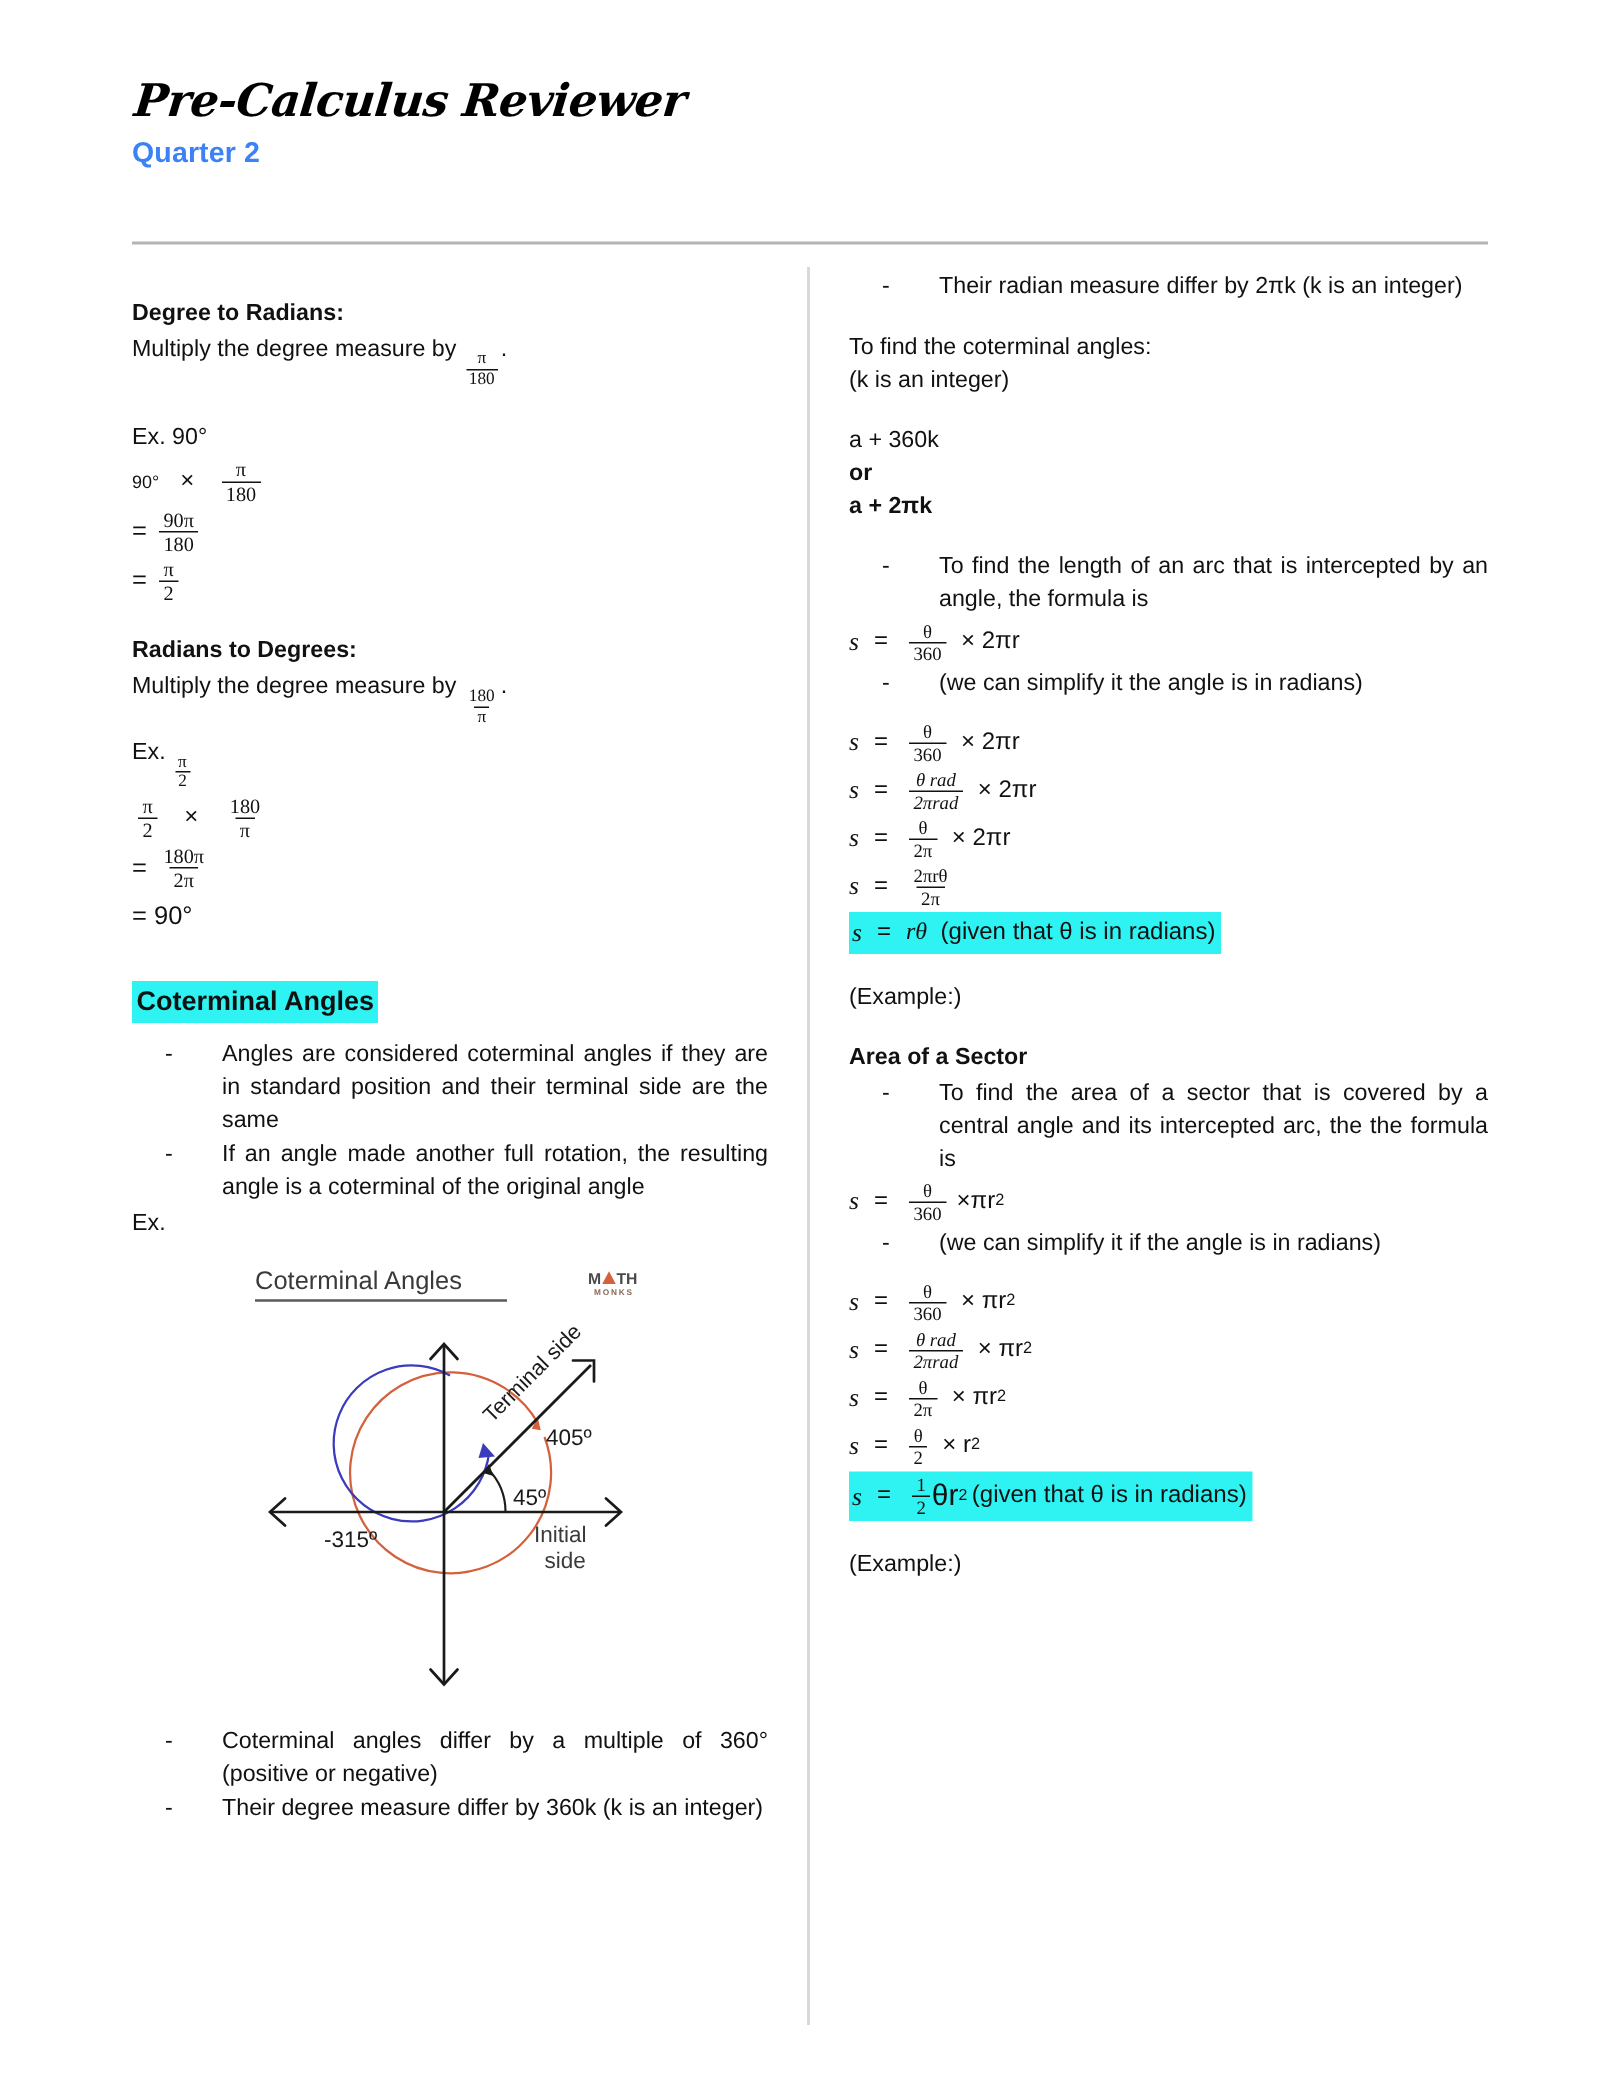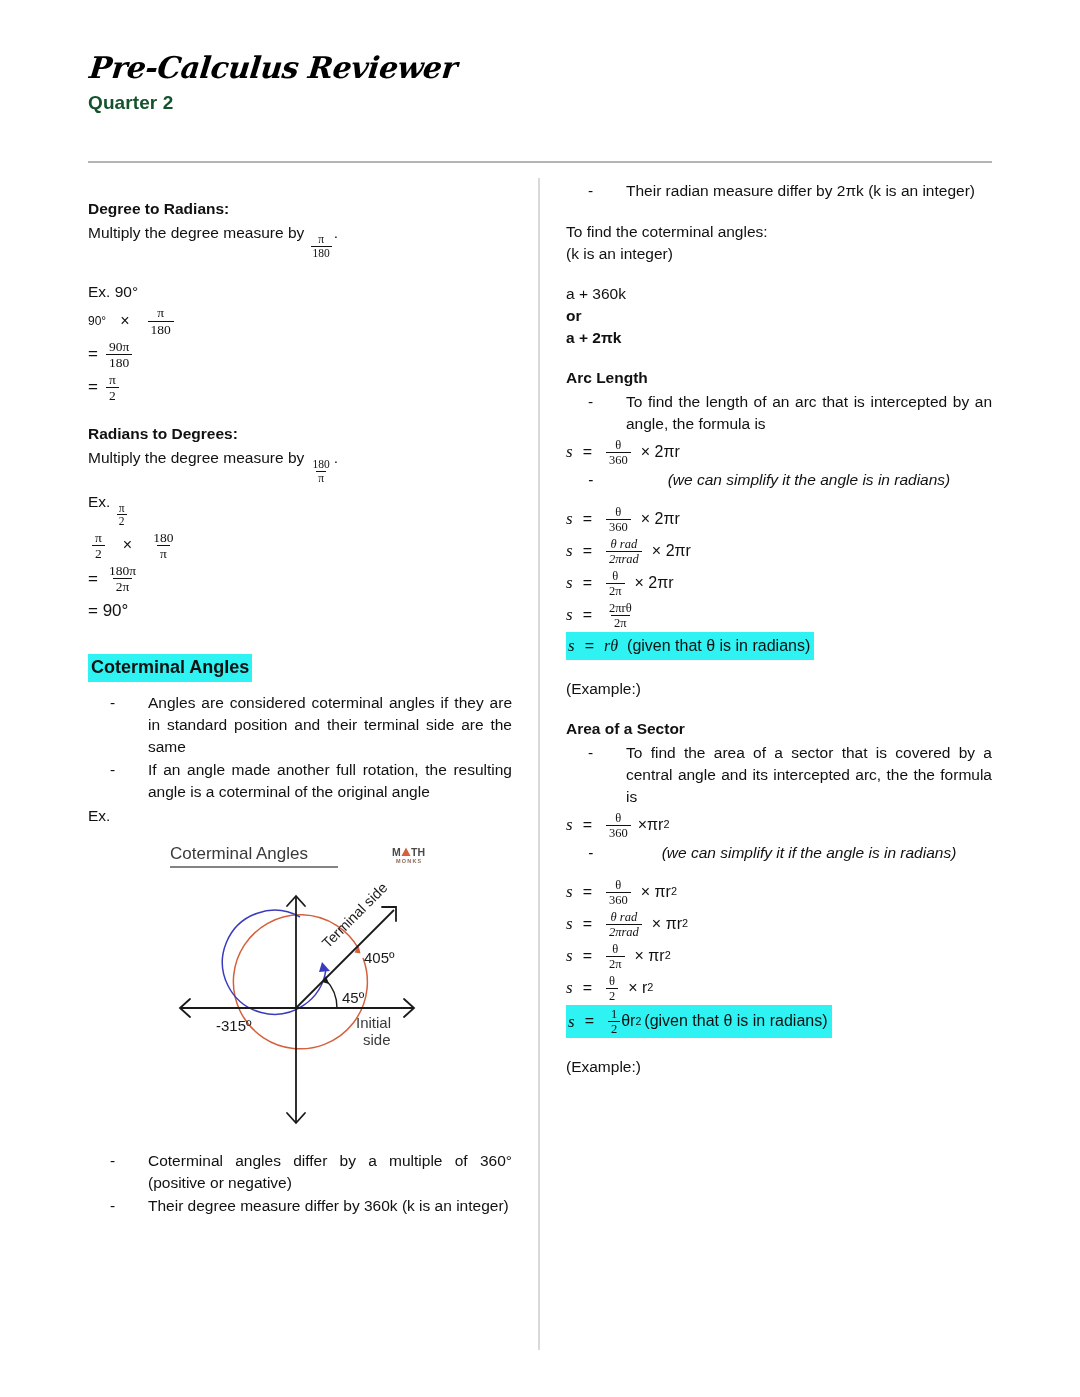--- a/index.html
+++ b/index.html
@@ -20,21 +20,21 @@
     font-style:italic;
     font-weight:bold;
     font-size:30px;
     letter-spacing:-0.5px;
     color:#000;
     line-height:1.05;
     transform:skewX(-6deg);
     transform-origin:left bottom;
   }
   .doc-sub {
-    font-size:19px; font-weight:bold; color:#14532d;
+    font-size:19px; font-weight:bold; color:#3b82f6;
     margin-top:8px; letter-spacing:0.1px;
   }
   .hrule {
     position:absolute; left:88px; top:161px; width:904px; height:0;
     border-top:2px solid #b4b4b4;
   }
 
   
   .cols { position:absolute; left:0; top:180px; width:1080px; }
   .vdiv {
@@ -61,21 +61,21 @@
   
   ul.dash { list-style:none; margin:0; padding:0; }
   ul.dash > li {
     position:relative; padding-left:60px; margin:0 0 1px 0;
     text-align:justify; text-justify:inter-word;
     font-size:15.5px; line-height:1.42;
   }
   ul.dash > li::before {
     content:"-"; position:absolute; left:22px; top:0; color:#111;
   }
-  ul.dash > li.last { text-align:center;font-style:italic; }
+  ul.dash > li.last { text-align:left; }
 
   
   .mrow {
     display:flex; align-items:center; gap:0;
     font-size:16px; margin:2px 0; min-height:30px;
   }
   .mvar {
     font-family:"Liberation Serif", serif; font-style:italic;
     font-size:17px; padding-right:6px;
   }
@@ -295,21 +295,20 @@
       <p class="body">(k is an integer)</p>
 
       <div class="gap-m"></div>
 
       <p class="body" style="font-weight:normal">a + 360k</p>
       <p class="body" style="font-weight:bold">or</p>
       <p class="body" style="font-weight:bold">a + 2πk</p>
 
       <div class="gap-m"></div>
 
-      <h3 class="sec nowrapj">Arc Length</h3>
 
       <ul class="dash">
         <li>To find the length of an arc that is intercepted by an angle, the formula is</li>
       </ul>
 
       <div class="mrow">
         <span class="mvar">s</span>
         <span class="meq">=</span>
         <span class="frac">
           <span class="num">θ</span>
@@ -446,21 +445,21 @@
       </div>
 
       <div>
         <span class="hl-row">
           <span class="mvar">s</span>
           <span class="meq">=</span>
           <span class="frac" style="margin-right:1px">
             <span class="num">1</span>
             <span class="den">2</span>
           </span>
-          <span style="font-size:16px">θr</span>
+          <span style="font-size:20px">θr</span>
             <span class="sup">2</span>
           <span class="mtxt tight">(given that θ is in radians)</span>
         </span>
       </div>
 
       <div class="gap-m"></div>
 
       <p class="body">(Example:)</p>
 
     </div>

